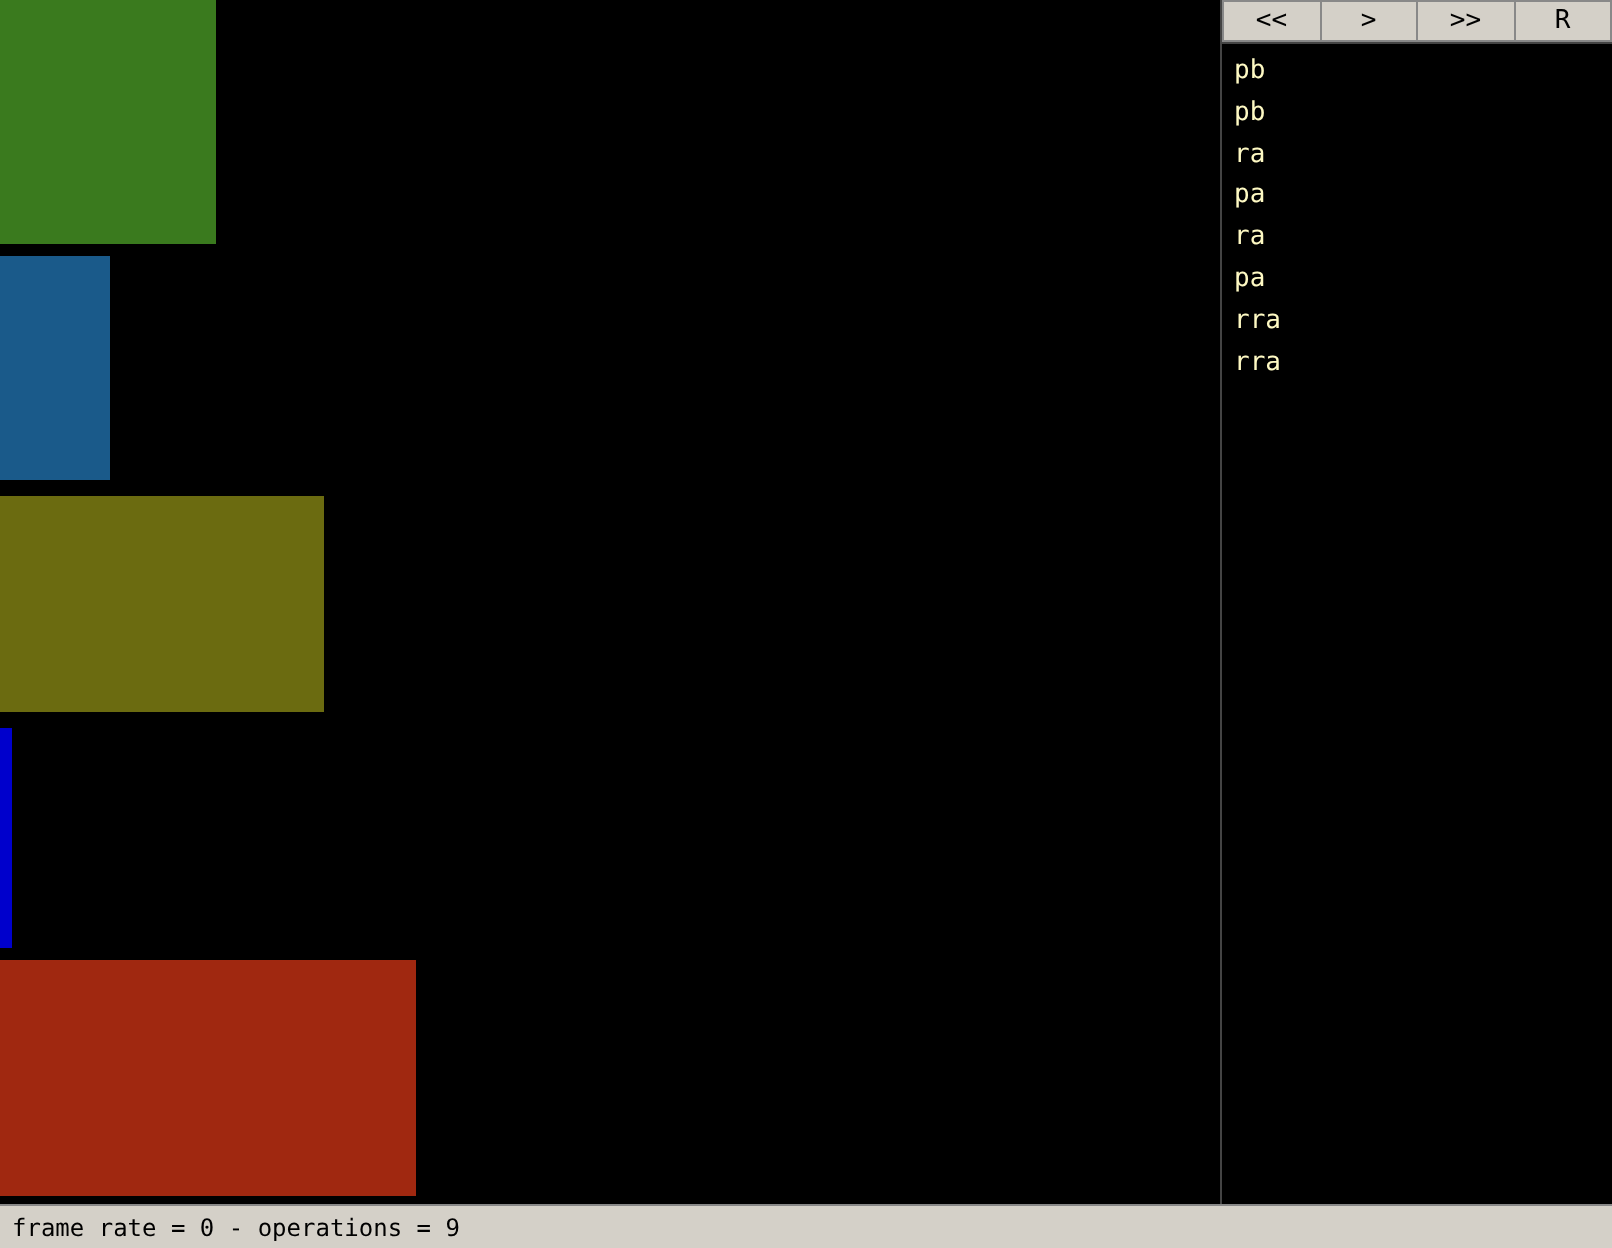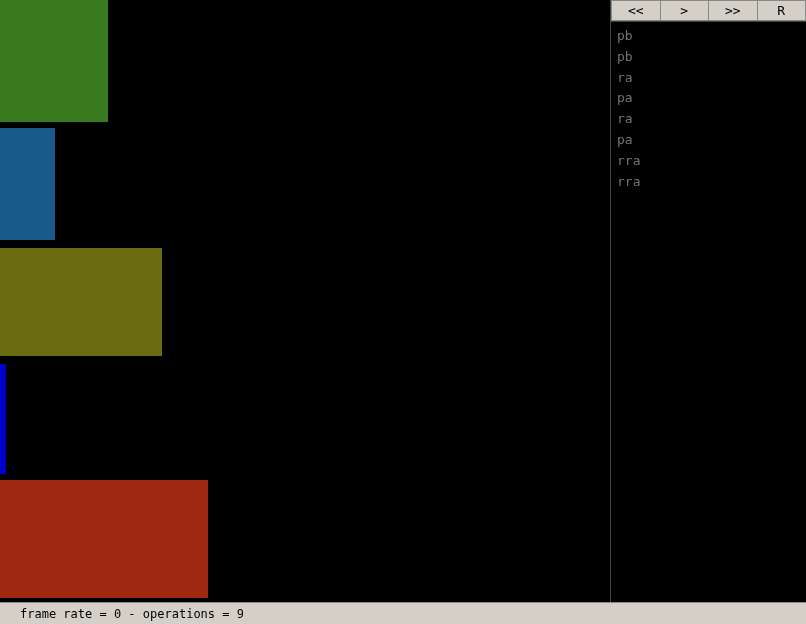--- a/index.html
+++ b/index.html
@@ -52,34 +52,34 @@
       padding: 2px 0;
       text-align: center;
     }
     .nav-btn:last-child {
       border-right: 1px solid #888;
     }
 
     #operations-list {
       flex: 1;
       padding: 4px 6px;
-      color: #737373;
+      color: #fef9c3;
       font-family: monospace;
       font-size: 13px;
       line-height: 1.6;
       background: #000;
     }
 
     #status-bar {
       height: 22px;
       background: #d4d0c8;
       border-top: 1px solid #888;
       display: flex;
       align-items: center;
-      padding: 0 20px;
+      padding: 0 6px;
       font-family: monospace;
       font-size: 12px;
       color: #000;
     }
 
     
     .block {
       position: absolute;
     }
 

